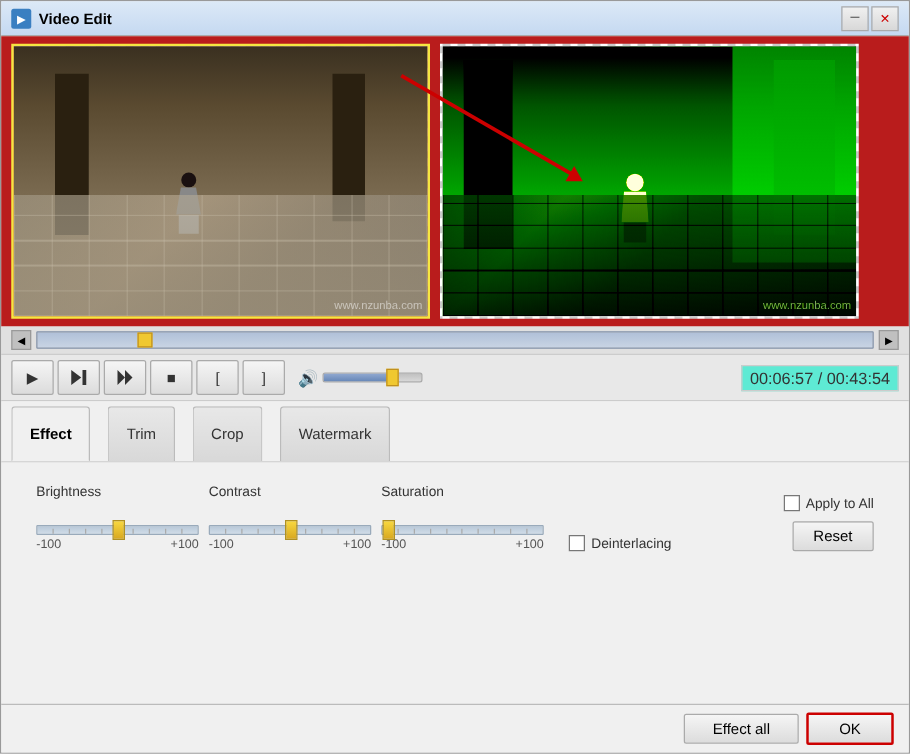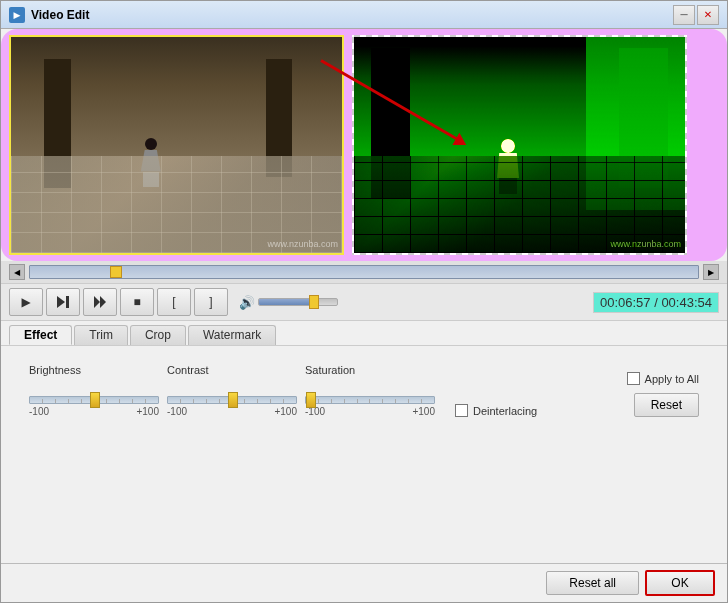--- a/index.html
+++ b/index.html
@@ -205,28 +205,28 @@
     .tabs-area {
       background: #f0f0f0;
       border-bottom: 1px solid #ccc;
       padding: 0 8px;
       display: flex;
       gap: 0;
       padding-top: 4px;
     }
 
     .tab {
-      padding: 2px 14px;
+      padding: 14px 14px;
       border: 1px solid #bbb;
       border-bottom: none;
       cursor: pointer;
       font-size: 12px;
       background: linear-gradient(to bottom, #e8e8e8, #d8d8d8);
       color: #333;
-      margin-right: 2px;
+      margin-right: 14px;
       border-radius: 3px 3px 0 0;
       text-align: center;
     }
 
     .tab.active {
       background: #f0f0f0;
       border-bottom: 1px solid #f0f0f0;
       font-weight: bold;
       color: #000;
       z-index: 1;
@@ -359,25 +359,24 @@
     }
 
     .preview-header-divider {
       width: 1px;
       background: #999;
     }
 
     .preview-videos {
       display: flex;
       width: 100%;
-      background: #f0abfc;
+      background: #b91c1c;
       padding: 6px 8px;
       gap: 8px;
       position: relative;
-      border-radius: 16px;
     }
 
     .timeline-row {
       display: flex;
       align-items: center;
       padding: 3px 8px;
       background: #e0e0e0;
       border-bottom: 1px solid #ccc;
       gap: 4px;
     }
@@ -655,17 +654,17 @@
           <div class="checkbox"></div>
           <span>Apply to All</span>
         </div>
         <div class="reset-btn">Reset</div>
       </div>
 
     </div>
   </div>
 
   <div class="bottom-bar">
-    <div class="bottom-btn">Reset all</div>
+    <div class="bottom-btn">Effect all</div>
     <div class="bottom-btn ok">OK</div>
   </div>
 
 </div>
 
 </body></html>

